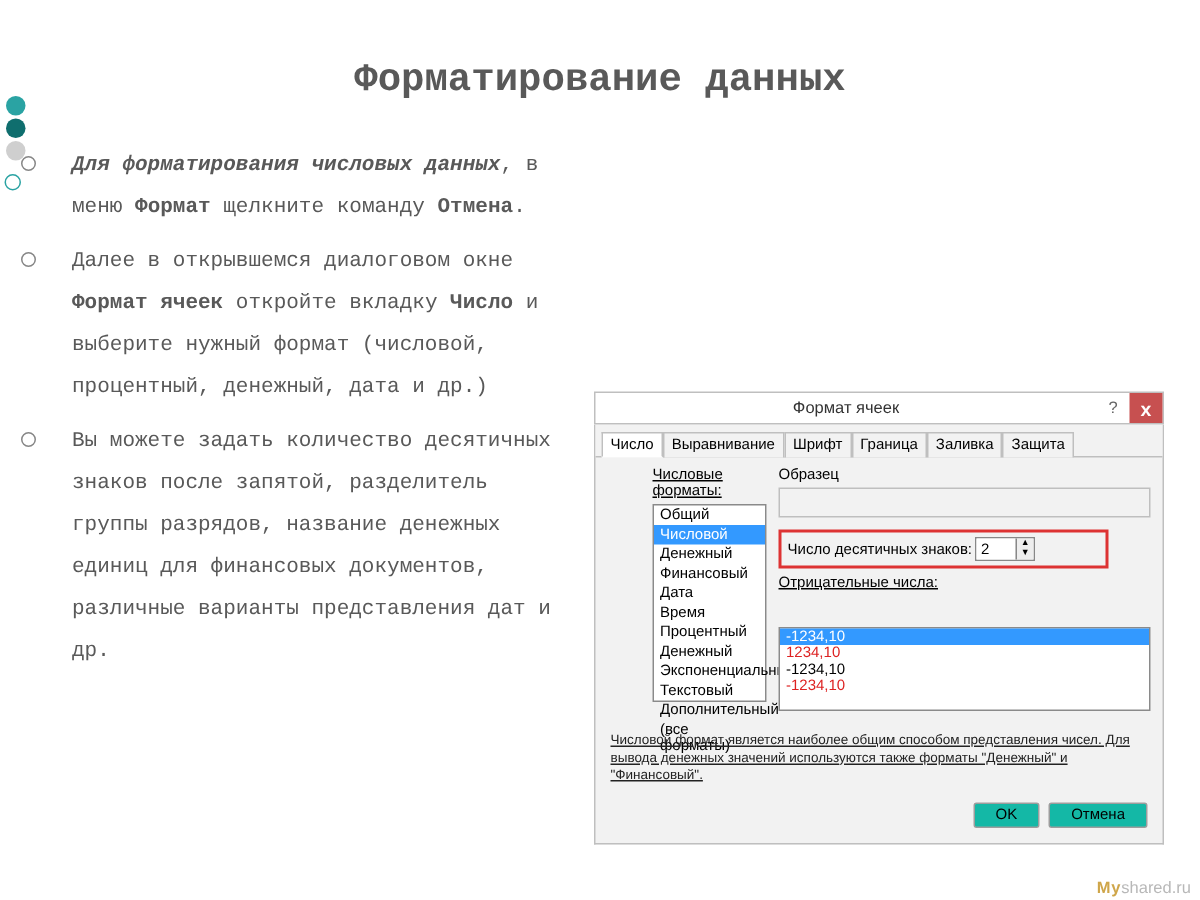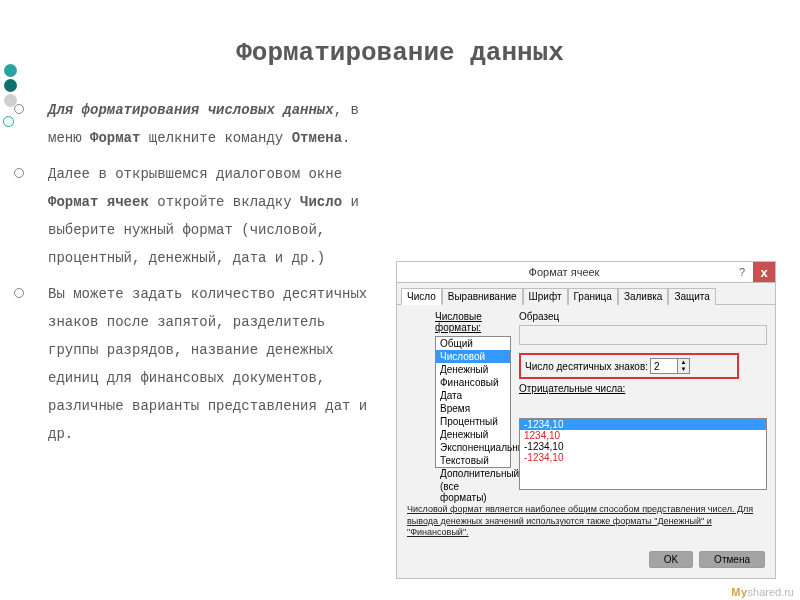--- a/index.html
+++ b/index.html
@@ -111,35 +111,35 @@
     width: 26px; border: none; font-size: 10px; padding: 0 3px; outline: none;
   }
   .spin-btns { display: flex; flex-direction: column; width: 12px; }
   .spin-btns span {
     flex: 1; font-size: 6px; text-align: center; line-height: 7px;
     border-left: 1px solid #888; background: #eee;
   }
   .chk-row { display: flex; align-items: center; gap: 4px; margin-bottom: 6px; }
   .chk-row input { width: 11px; height: 11px; }
   .neg-list {
-    border: 1px solid #8a8a8a; background: #fff; height: 72px; font-size: 10px; margin-top: 24px;
+    border: 1px solid #8a8a8a; background: #fff; height: 56px; font-size: 10px; margin-top: 24px;
   }
   .neg-list div { padding: 0 4px; }
   .neg-list .sel { background: #3399ff; color: #fff; }
   .neg-list .red { color: #d22; }
   .hint {
     font-size: 9px; padding: 10px 10px 6px 10px; color: #222; line-height: 1.3; text-decoration: underline;
   }
   .btnbar {
     display: flex; justify-content: flex-end; gap: 6px;
     padding: 6px 10px 10px 10px;
   }
   .btnbar button {
     font-size: 10px; padding: 2px 14px; border: 1px solid #9d9d9d;
-    background: #a3a3a3; border-radius: 2px;
+    background: #14b8a6; border-radius: 2px;
   }
   .watermark {
     position: absolute; right: 6px; bottom: 2px;
     font-family: Arial, sans-serif; font-size: 11px;
     color: #b8b8b8;
   }
   .watermark b { color: #cfa64a; letter-spacing: 0.5px; }
 </style>
 </head>
 <body>

